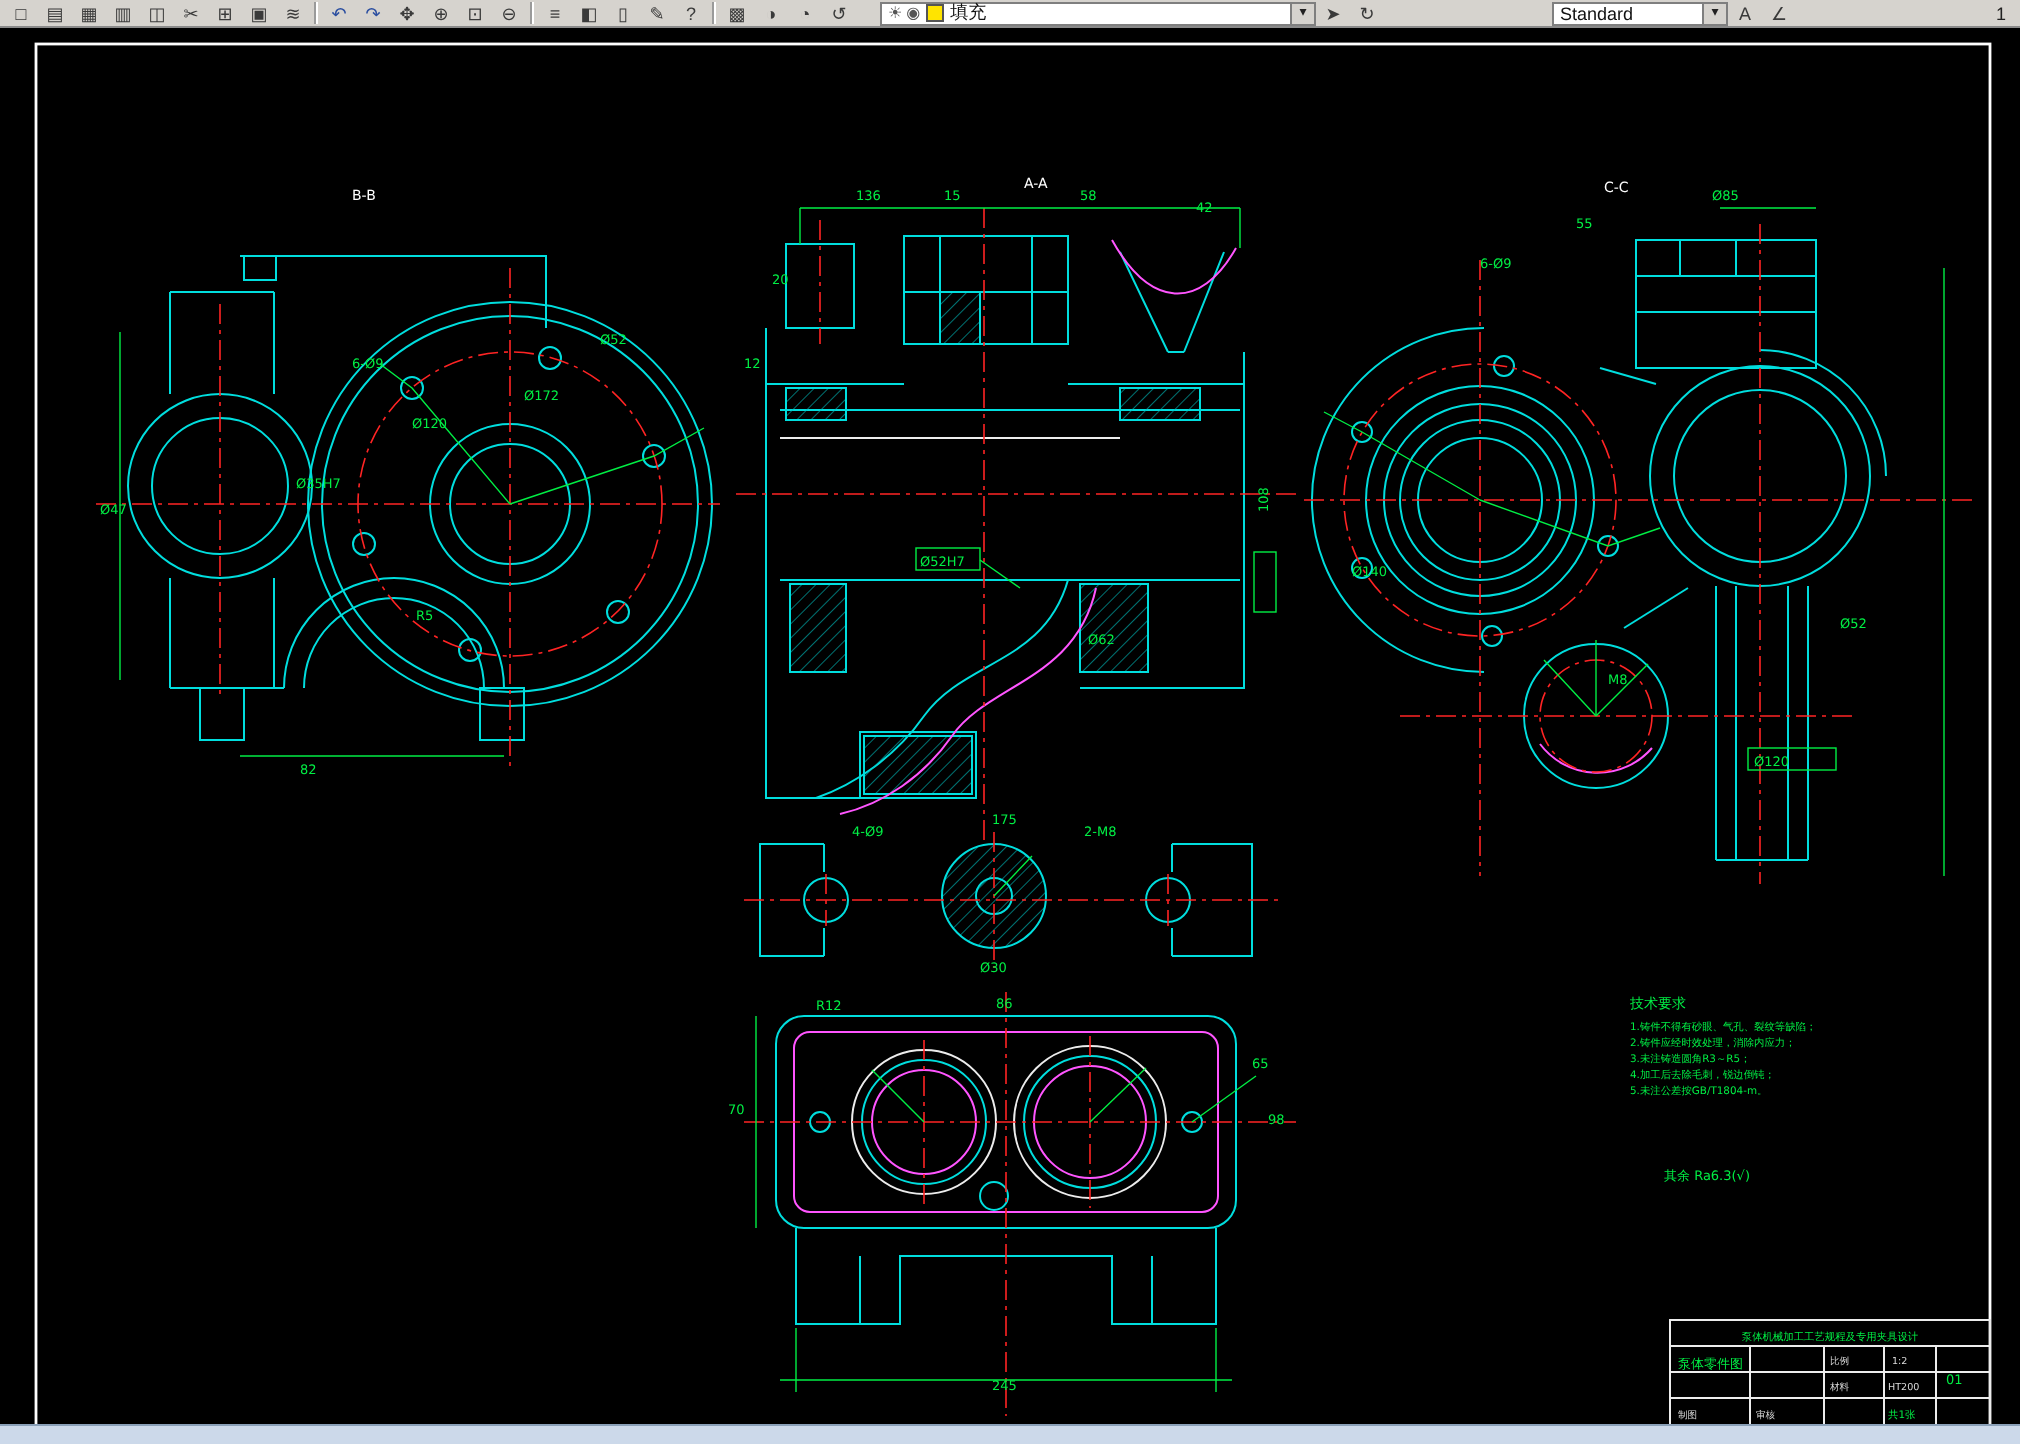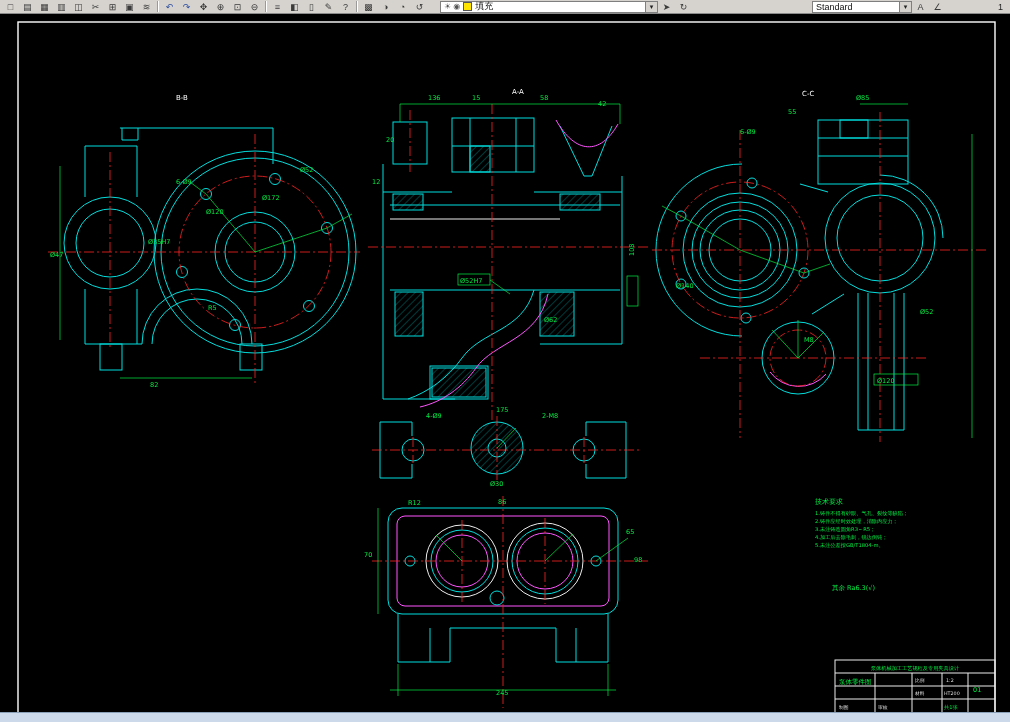--- a/index.html
+++ b/index.html
@@ -15,21 +15,21 @@
     color:#3a3a3a;flex:0 0 auto;cursor:default;border:1px solid transparent;}
   .tsep{width:1px;height:11px;background:#9a9a9a;border-right:1px solid #fff;
     margin:0 2px;flex:0 0 auto;}
   .combo{height:12px;background:#fff;border:1px solid #7f7f7f;display:flex;
     align-items:center;font-size:9px;color:#111;padding-left:3px;
     box-sizing:border-box;flex:0 0 auto;}
   .combo .ctext{white-space:nowrap;overflow:hidden;flex:1;}
   .combo .arrow{width:11px;height:10px;background:#d6d3ce;border-left:1px solid #7f7f7f;
     text-align:center;font-size:7px;line-height:10px;color:#222;flex:0 0 auto;margin-left:2px;}
   .layer-combo{width:218px;margin-left:12px;}
-  .style-combo{width:100px;margin-left:120px;}
+  .style-combo{width:88px;margin-left:84px;}
   .lc-ico{font-size:8px;margin-right:2px;color:#555;}
   .swatch{width:7px;height:7px;background:#ffe400;border:1px solid #555;margin:0 3px 0 1px;flex:0 0 auto;}
   .spacer{flex:1;}
   .pagenum{font-size:9px;color:#222;margin:0 5px;}
 
   
   .canvas{position:absolute;top:14px;left:0;width:1010px;height:699px;background:#000;}
   svg text{font-family:"DejaVu Sans",sans-serif;}
   .cg{stroke:#00dede;fill:none;stroke-width:1;}
   .wg{stroke:#ececec;fill:none;stroke-width:1;}

